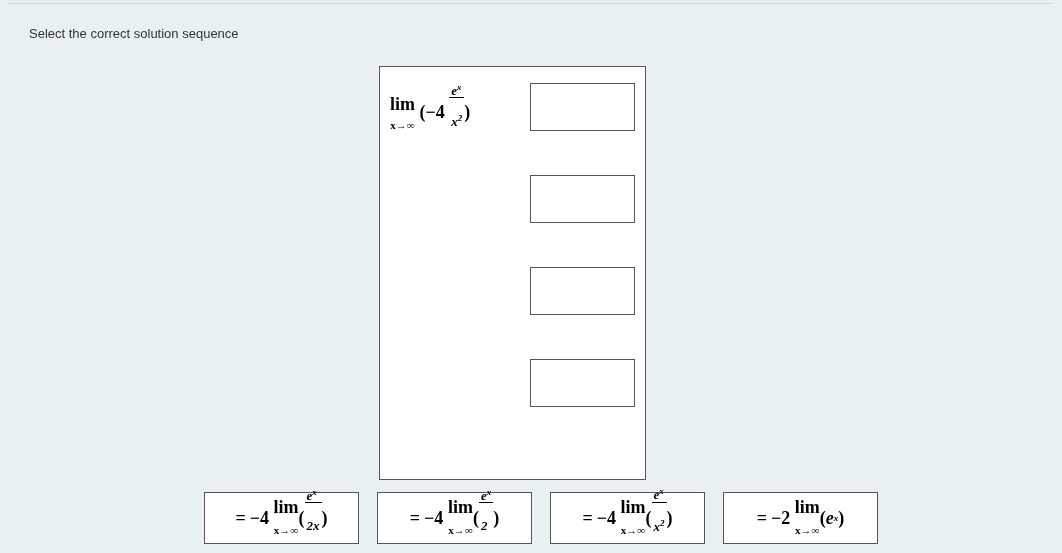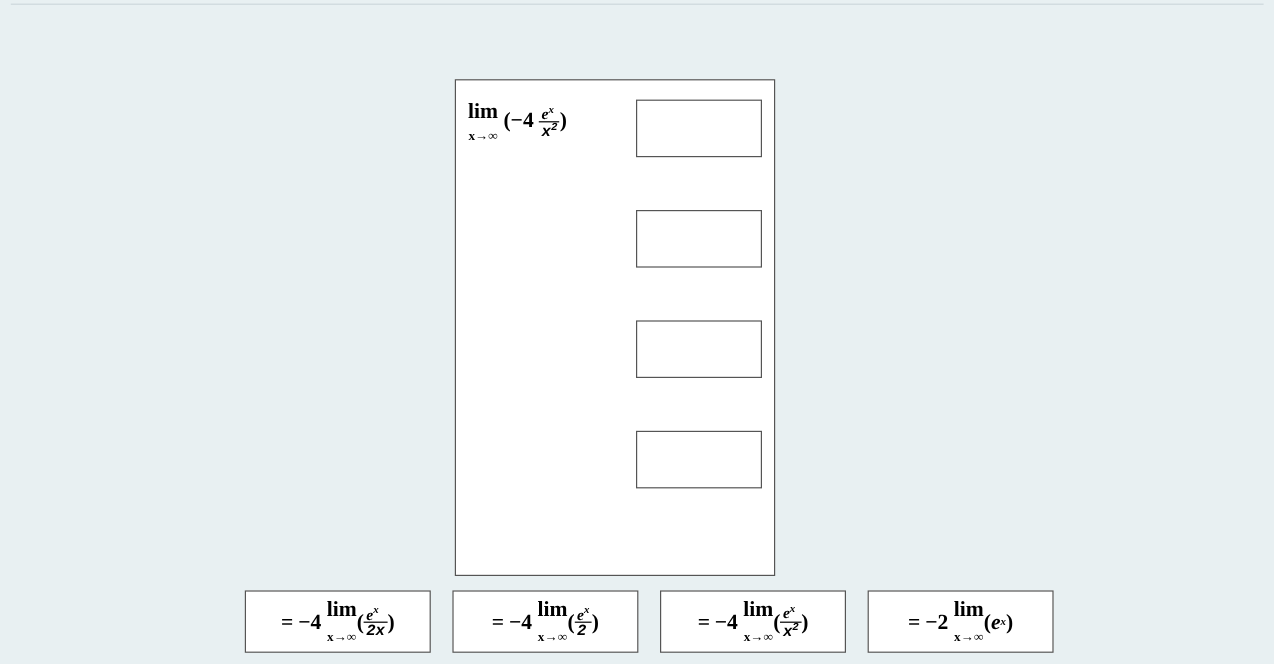--- a/index.html
+++ b/index.html
@@ -27,21 +27,21 @@
     font-weight: bold;
     font-size: 18px;
     color: #000;
     line-height: 1.05;
   }
   .lim-stack { display: inline-block; vertical-align: middle; text-align: center; }
   .lim-top { font-size: 18px; font-weight: bold; }
   .lim-bot { font-size: 11px; font-weight: bold; }
   .frac { display: inline-block; vertical-align: middle; text-align: left; line-height: 1; }
   .frac .num { display: block; font-size: 13px; font-style: italic; font-weight: bold; padding: 0 2px; }
-  .frac .den { display: block; font-size: 13px; font-style: italic; font-weight: bold; border-top: 1px solid #000; padding: 0 2px; font-family: Liberation Mono, monospace; }
+  .frac .den { display: block; font-size: 13px; font-style: italic; font-weight: bold; border-top: 1px solid #000; padding: 16px 2px; }
   .sup { font-size: 9px; vertical-align: super; font-style: italic; font-weight: bold; }
   .paren { font-size: 18px; font-weight: bold; }
 
   .tile-row { position: absolute; left: 195px; top: 484px; display: flex; gap: 18px; }
   .tile {
     width: 155px; height: 52px;
     border: 1px solid #555;
     background: #fff;
     display: flex; align-items: center; justify-content: center;
     font-family: "Times New Roman", serif;
@@ -53,20 +53,21 @@
   .inline { display: inline-flex; align-items: center; }
   .italic { font-style: italic; }
 </style>
 </head>
 <body>
 
 <div class="top-rule"></div>
 
 <div class="panel">
 
+  <div class="prompt">Select the correct solution sequence</div>
 
   <div class="drop-area">
 
     <div class="fixed-expr" style="left:10px; top:16px;">
       <span class="lim-stack">
         <span class="lim-top">lim</span><br>
         <span class="lim-bot">x→∞</span>
       </span>
       <span class="paren">(</span><span class="minus">−4</span>
       <span class="frac">

